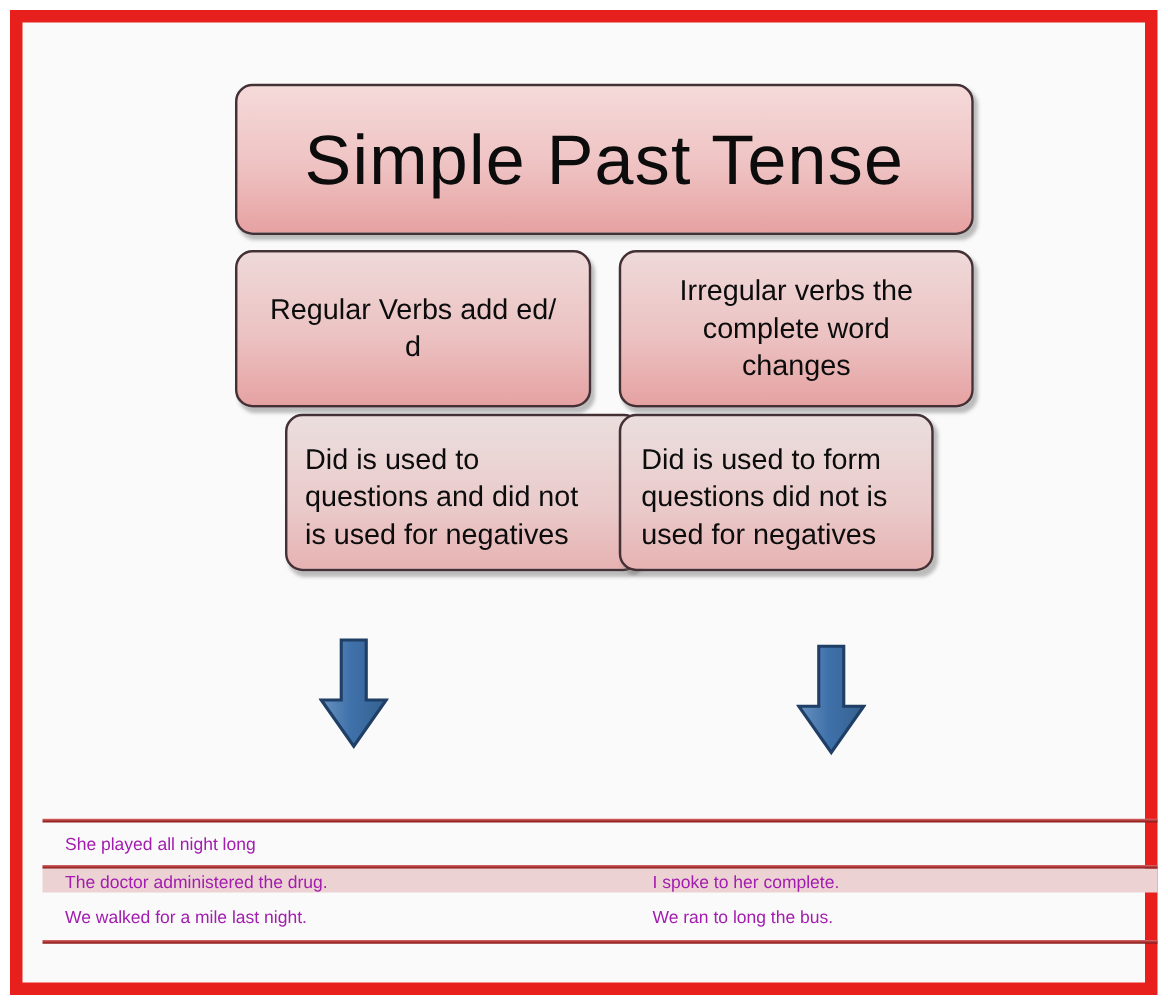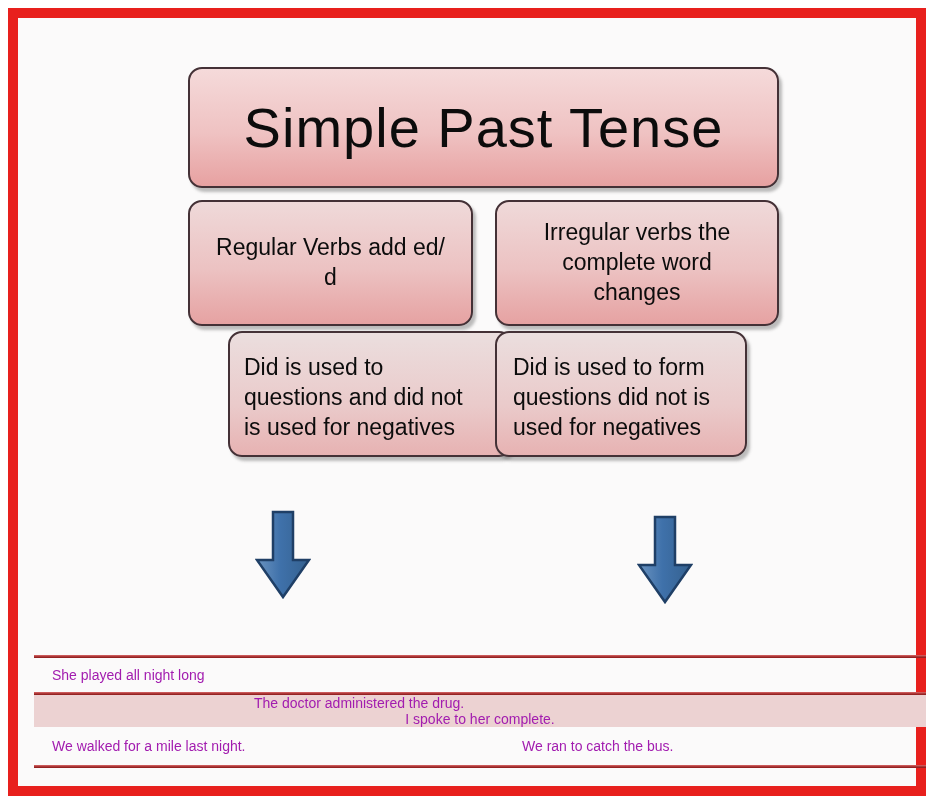--- a/index.html
+++ b/index.html
@@ -65,21 +65,21 @@
   
   .examples {
     position: absolute; left: 16px; top: 637px; width: 892px;
   }
   .rule {
     height: 3px;
     background: linear-gradient(180deg, #d96a6a 0%, #9b2424 70%, #8c2020 100%);
   }
   .ex-row { display: flex; align-items: center; }
   .ex-row-0 { height: 34px; background: transparent; }
-  .ex-row-1 { height: 32px; background: #ecd2d2; flex-direction: column; }
+  .ex-row-1 { height: 19px; background: #ecd2d2; }
   .ex-row-2 { height: 38px; background: transparent; align-items: center; }
   .ex-cell { font-size: 14px; font-weight: 500; color: #a21caf; }
   .ex-cell-left  { width: 488px; padding-left: 18px; }
   .ex-cell-right { flex: 1; }
 </style>
 </head>
 <body>
 
 <div class="page">
   <div class="frame">
@@ -121,19 +121,19 @@
       <div class="ex-row ex-row-0">
         <div class="ex-cell ex-cell-left">She played all night long</div>
       </div>
       <div class="rule"></div>
       <div class="ex-row ex-row-1">
         <div class="ex-cell ex-cell-left">The doctor administered the drug.</div>
         <div class="ex-cell ex-cell-right">I spoke to her complete.</div>
       </div>
       <div class="ex-row ex-row-2">
         <div class="ex-cell ex-cell-left">We walked for a mile last night.</div>
-        <div class="ex-cell ex-cell-right">We ran to catch the bus.</div>
+        <div class="ex-cell ex-cell-right">We ran to long the bus.</div>
       </div>
       <div class="rule"></div>
     </div>
 
   </div>
 </div>
 
 </body></html>

